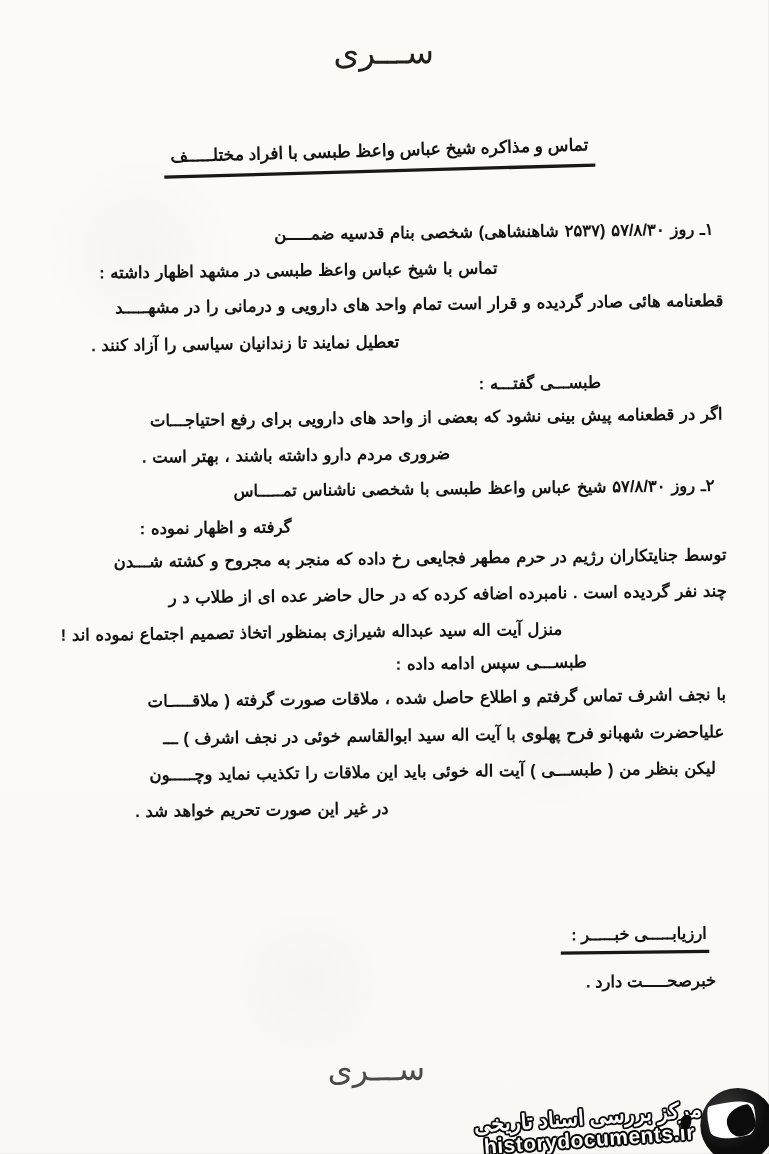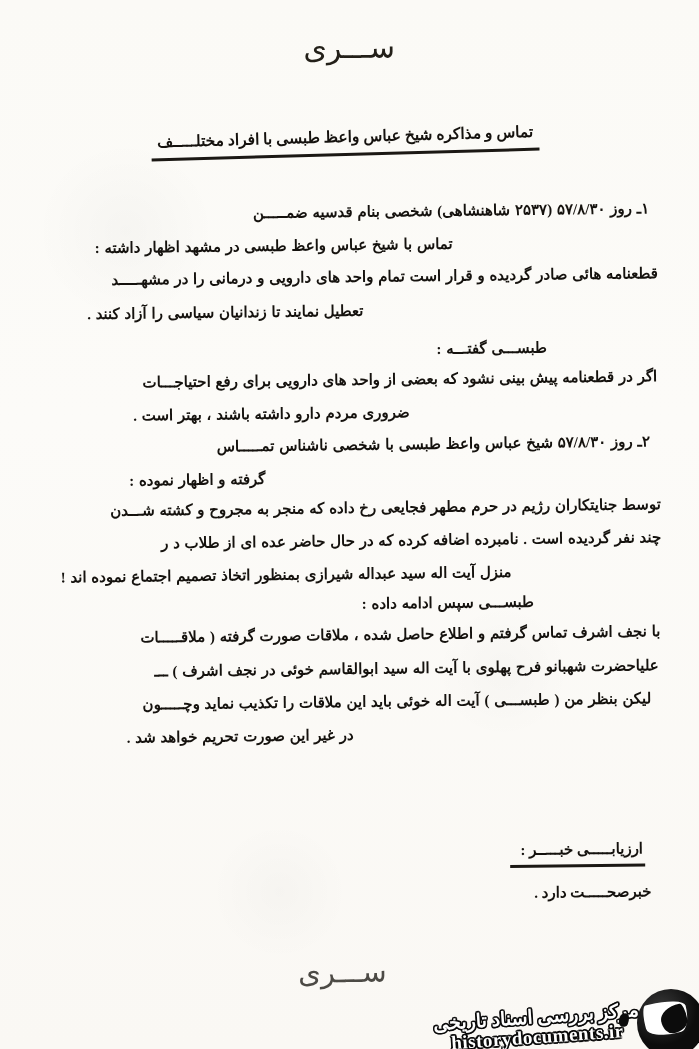--- a/index.html
+++ b/index.html
@@ -12,21 +12,21 @@
   .page{
     position:relative;
     width:699px;height:1049px;
     margin:0 auto;
     background:
       radial-gradient(circle at 18% 22%, rgba(0,0,0,0.022), transparent 9%),
       radial-gradient(circle at 72% 64%, rgba(0,0,0,0.018), transparent 8%),
       radial-gradient(circle at 40% 85%, rgba(0,0,0,0.02), transparent 7%),
       linear-gradient(180deg, #fbfaf6 0%, var(--paper) 40%, #faf8f4 100%);
     overflow:hidden;
-    font-family:Liberation Serif, serif;
+    font-family:Liberation Sans, sans-serif;
     color:var(--ink);
     direction:rtl;
   }
   .tilt{
     position:absolute; inset:0;
     transform:rotate(-0.7deg);
     transform-origin:50% 50%;
   }
   .classification-top{
     position:absolute; top:30px; left:280px; width:150px;

